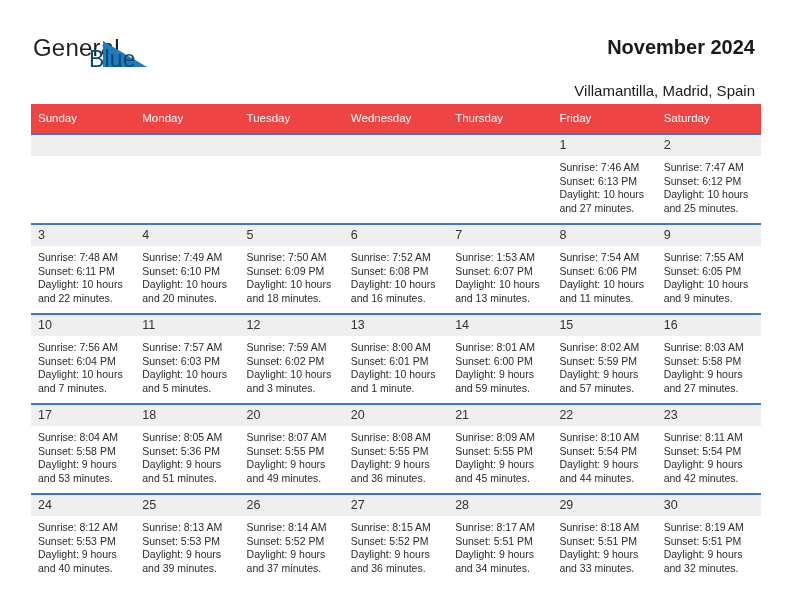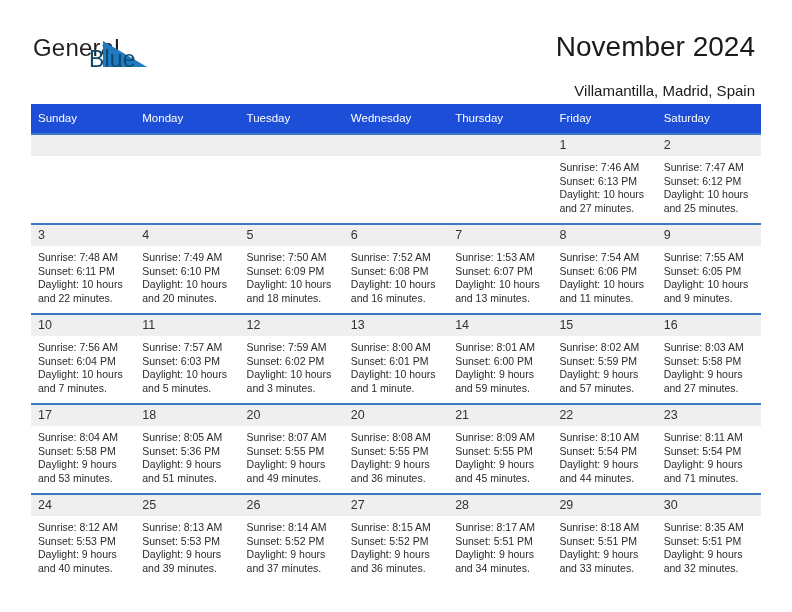--- a/index.html
+++ b/index.html
@@ -59,22 +59,22 @@
     letter-spacing: 0.2px;
   }
 
   .title-block {
     position: absolute;
     right: 37px;
     top: 30px;
     text-align: right;
   }
   .cal-title {
-    font-size: 28px;
-    font-weight: normal;
+    font-size: 20px;
+    font-weight: bold;
     color: #1a1a1a;
     line-height: 34px;
     white-space: nowrap;
   }
   .cal-subtitle {
     margin-top: 17px;
     font-size: 15px;
     color: #1a1a1a;
     line-height: 19px;
     white-space: nowrap;
@@ -83,21 +83,21 @@
   
   .calendar {
     position: absolute;
     left: 31px;
     top: 104px;
     width: 730px;
     border-collapse: collapse;
     table-layout: fixed;
   }
   .calendar th {
-    background: #1d4ed8;
+    background: #ef4444;
     color: #ffffff;
     font-size: 11.5px;
     font-weight: normal;
     text-align: left;
     padding: 5px 0 6px 7px;
     height: 18px;
     border: none;
   }
   .calendar td {
     vertical-align: top;
@@ -417,21 +417,21 @@
               <div>Daylight: 9 hours</div>
               <div>and 44 minutes.</div>
             </div>
           </td>
           <td>
             <div class="daynum">23</div>
             <div class="cell-body">
               <div>Sunrise: 8:11 AM</div>
               <div>Sunset: 5:54 PM</div>
               <div>Daylight: 9 hours</div>
-              <div>and 71 minutes.</div>
+              <div>and 42 minutes.</div>
             </div>
           </td>
         </tr>
         <tr class="week">
           <td>
             <div class="daynum">24</div>
             <div class="cell-body">
               <div>Sunrise: 8:12 AM</div>
               <div>Sunset: 5:53 PM</div>
               <div>Daylight: 9 hours</div>
@@ -479,21 +479,21 @@
             <div class="cell-body">
               <div>Sunrise: 8:18 AM</div>
               <div>Sunset: 5:51 PM</div>
               <div>Daylight: 9 hours</div>
               <div>and 33 minutes.</div>
             </div>
           </td>
           <td>
             <div class="daynum">30</div>
             <div class="cell-body">
-              <div>Sunrise: 8:35 AM</div>
+              <div>Sunrise: 8:19 AM</div>
               <div>Sunset: 5:51 PM</div>
               <div>Daylight: 9 hours</div>
               <div>and 32 minutes.</div>
             </div>
           </td>
         </tr>
       </tbody>
   </table>
 
 </div>

